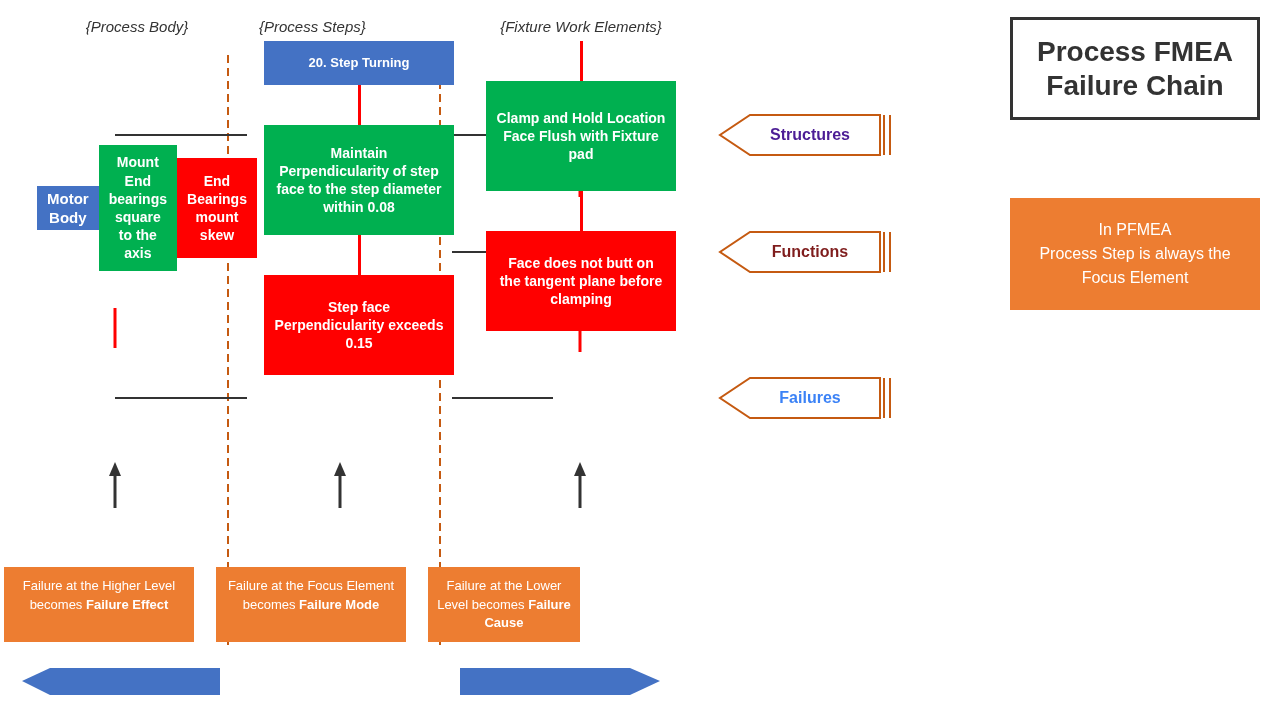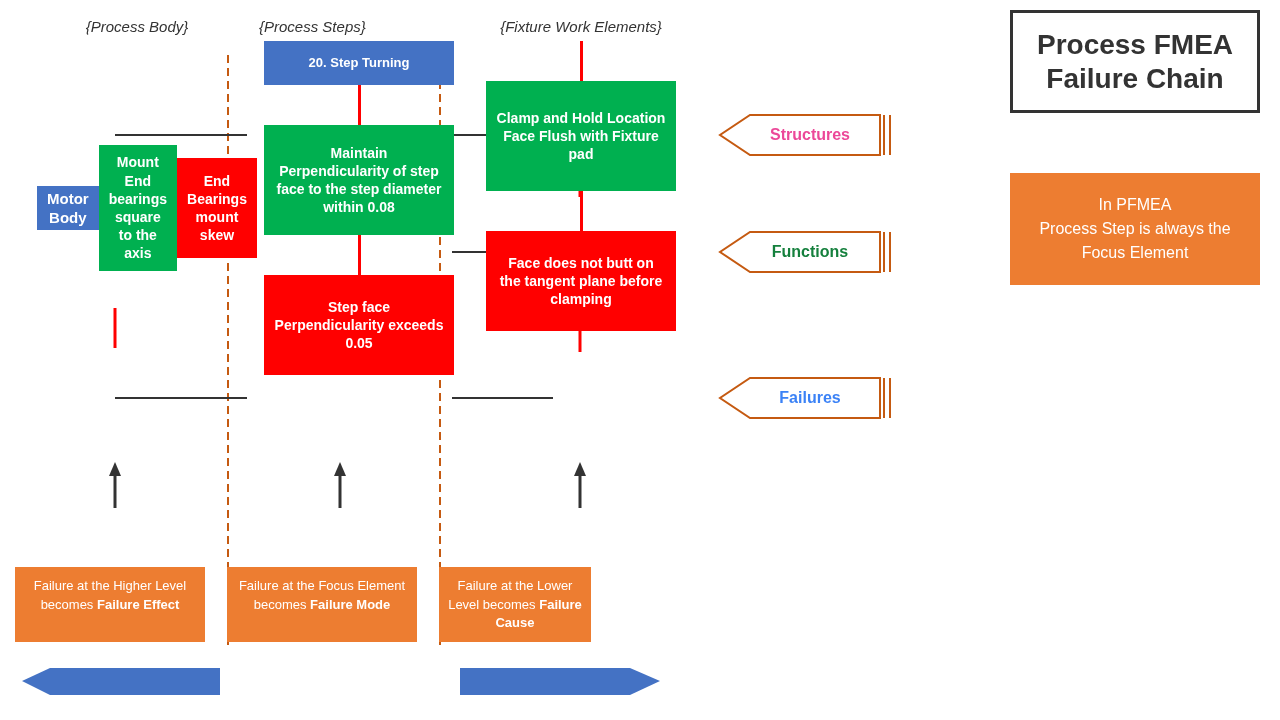--- a/index.html
+++ b/index.html
@@ -45,21 +45,21 @@
     .box-blue { background: #4472C4; }
     .box-green { background: #00B050; }
     .box-red { background: #FF0000; }
 
     .box-tall { min-height: 80px; }
 
     
     .right-panel {
       position: absolute;
       right: 20px;
-      top: 10px;
+      top: 17px;
       width: 250px;
     }
     .title-box {
       border: 3px solid #333;
       padding: 15px;
       text-align: center;
       margin-bottom: 20px;
     }
     .title-box h1 {
       font-size: 28px;
@@ -178,50 +178,50 @@
     <div style="width:200px; display:flex; flex-direction:column; align-items:center;">
       <div class="box box-blue" style="height:44px; font-size:13px;">
         <span>20. Step Turning</span>
       </div>
       <div style="width:3px; height:40px; background:#FF0000;"></div>
       <div class="box box-green box-tall" style="min-height:110px;">
         <span>Maintain Perpendicularity of step face to the step diameter within 0.08</span>
       </div>
       <div style="width:3px; height:40px; background:#FF0000;"></div>
       <div class="box box-red box-tall" style="min-height:100px;">
-        <span>Step face Perpendicularity exceeds 0.05</span>
+        <span>Step face Perpendicularity exceeds 0.15</span>
       </div>
     </div>
 
     <div style="width:22px;"></div>
 
     <div style="width:200px; display:flex; flex-direction:column; align-items:center;">
       <div style="width:3px; height:40px; background:#FF0000;"></div>
       <div class="box box-green box-tall" style="min-height:110px;">
         <span>Clamp and Hold Location Face Flush with Fixture pad</span>
       </div>
       <div style="width:3px; height:40px; background:#FF0000;"></div>
       <div class="box box-red box-tall" style="min-height:100px;">
         <span>Face does not butt on the tangent plane before clamping</span>
       </div>
     </div>
 
   </div>
 
-  <div style="position:absolute; left:745px; top:126px; width:130px; text-align:center; font-size:16px; font-weight:bold; color:#ec4899; z-index:5;">
+  <div style="position:absolute; left:745px; top:126px; width:130px; text-align:center; font-size:16px; font-weight:bold; color:#4c1d95; z-index:5;">
     <span>Structures</span>
   </div>
-  <div style="position:absolute; left:745px; top:243px; width:130px; text-align:center; font-size:16px; font-weight:bold; color:#15803d; z-index:5;">
+  <div style="position:absolute; left:745px; top:243px; width:130px; text-align:center; font-size:16px; font-weight:bold; color:#7f1d1d; z-index:5;">
     <span>Functions</span>
   </div>
   <div style="position:absolute; left:745px; top:389px; width:130px; text-align:center; font-size:16px; font-weight:bold; color:#3b82f6; z-index:5;">
     <span>Failures</span>
   </div>
 
-  <div style="position:absolute; left:15px; bottom:78px; display:flex; z-index:4;">
+  <div style="position:absolute; left:4px; bottom:78px; display:flex; z-index:4;">
     <div style="width:190px; background:#ED7D31; color:white; text-align:center; padding:10px 8px; font-size:13px; line-height:1.4;">
       Failure at the Higher Level becomes <strong>Failure Effect</strong>
     </div>
     <div style="width:22px;"></div>
     <div style="width:190px; background:#ED7D31; color:white; text-align:center; padding:10px 8px; font-size:13px; line-height:1.4;">
       Failure at the Focus Element becomes <strong>Failure Mode</strong>
     </div>
     <div style="width:22px;"></div>
     <div style="width:152px; background:#ED7D31; color:white; text-align:center; padding:10px 8px; font-size:13px; line-height:1.4;">
       Failure at the Lower Level becomes <strong>Failure Cause</strong>
@@ -232,20 +232,20 @@
     <span>What happens?</span>
   </div>
   <div style="position:absolute; left:460px; bottom:670px; width:200px; text-align:center; color:white; font-weight:bold; font-size:16px; z-index:5;">
     <span>Why?</span>
   </div>
 
   <div class="right-panel">
     <div class="title-box">
       <h1>Process FMEA<br>Failure Chain</h1>
     </div>
-    <div class="info-box" style="margin-top:60px;">
+    <div class="info-box" style="margin-top:78px;">
       <span style="white-space:pre-line;">In PFMEA
 Process Step is always the
 Focus Element</span>
     </div>
   </div>
 
 </div>
 
 </body></html>

